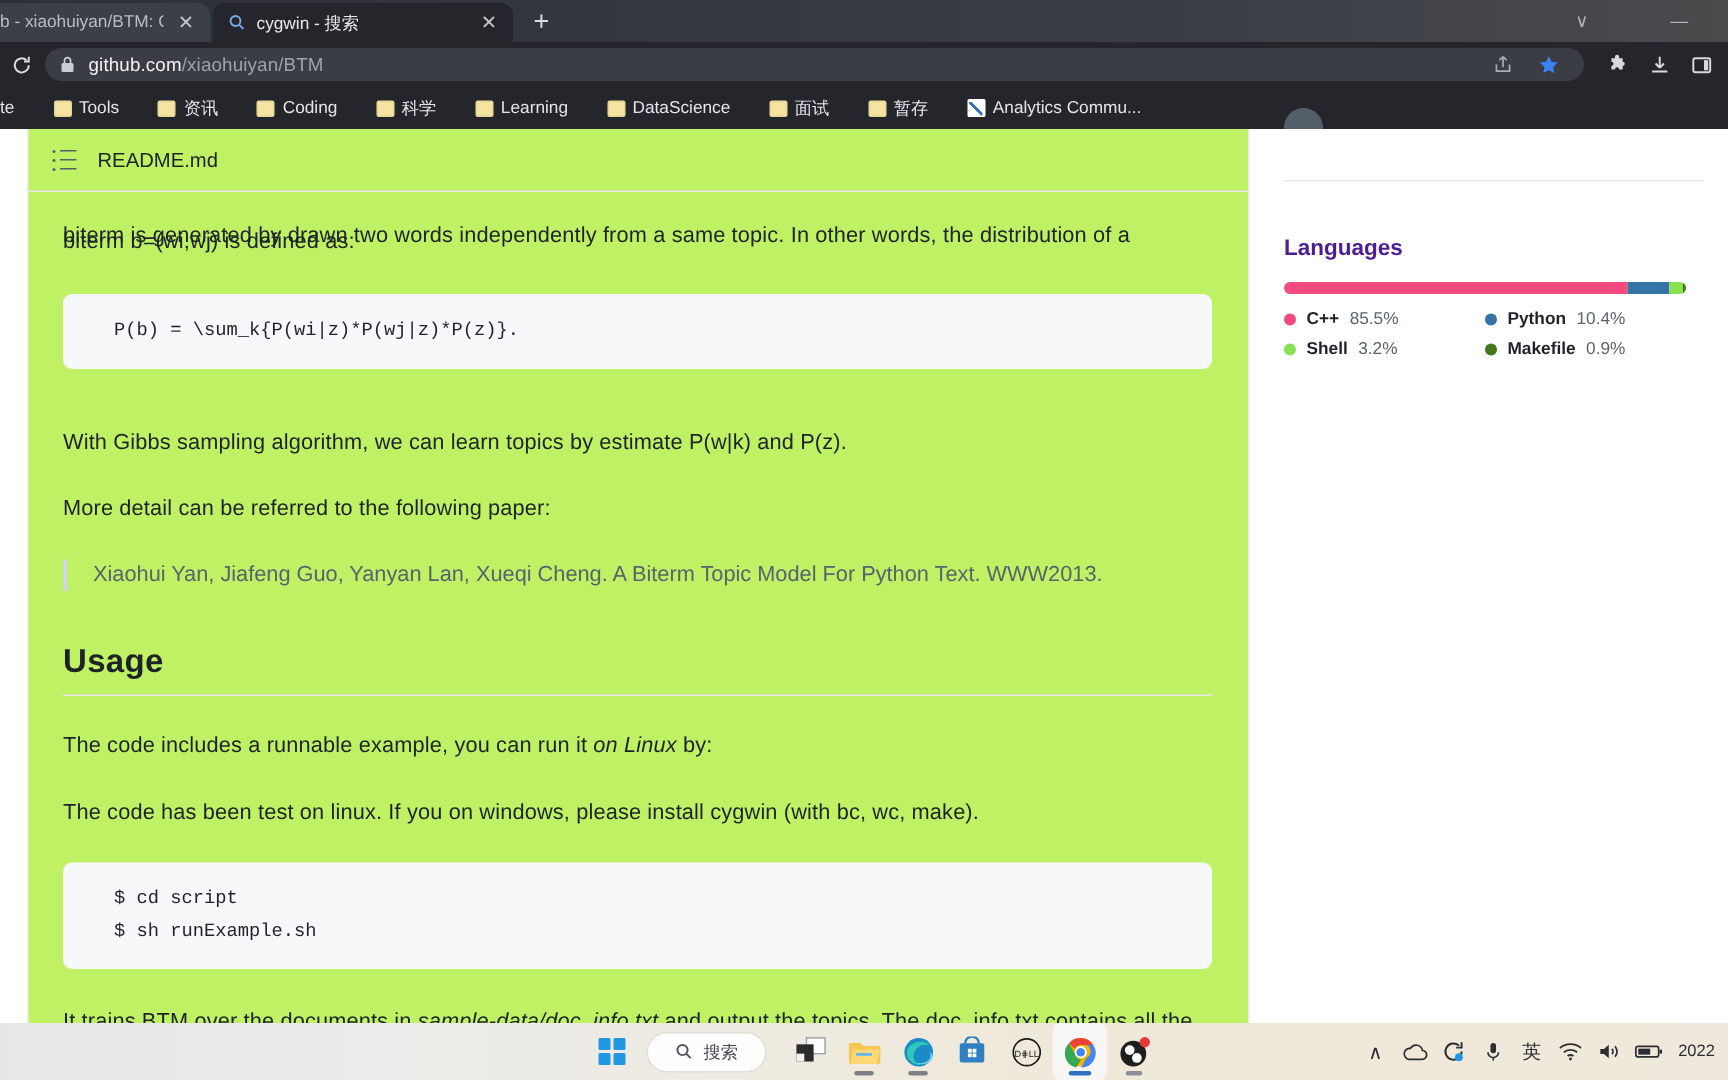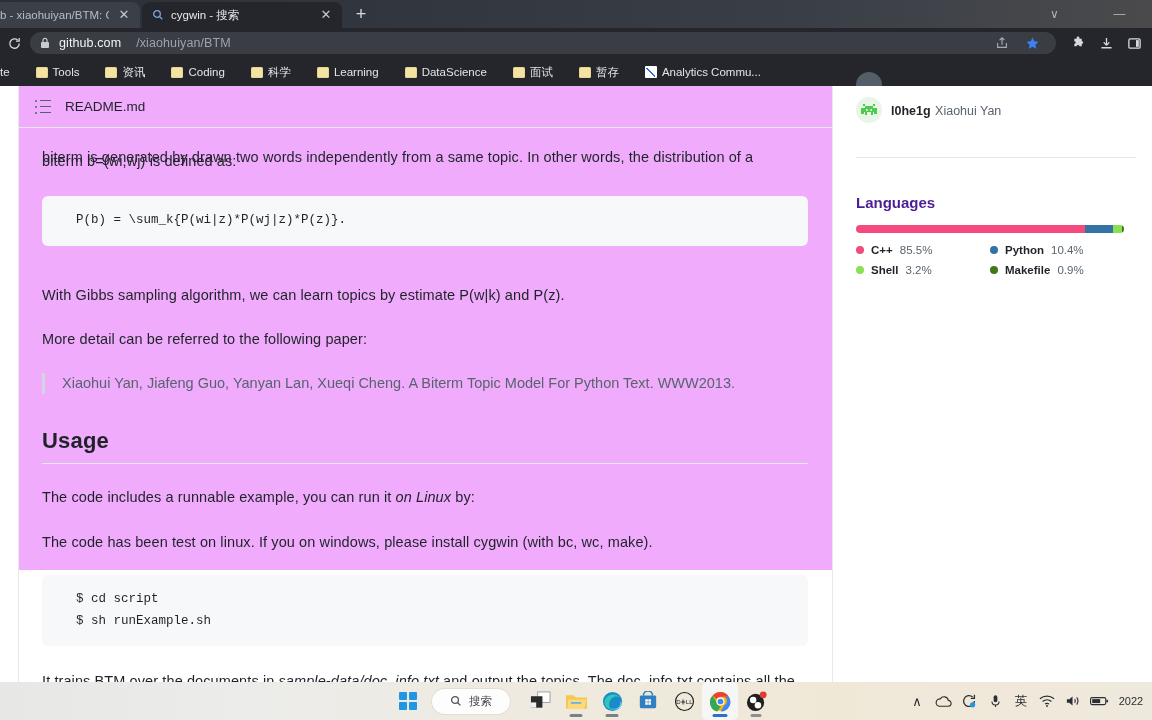--- a/index.html
+++ b/index.html
@@ -44,42 +44,42 @@
     position: absolute; left: 0; top: 28px; width: 1152px; height: 30px;
     background: #24262b; display: flex; align-items: center;
   }
   .tb-icon { width: 28px; height: 28px; display: flex; align-items: center; justify-content: center; color: #d6d9de; }
   .omnibox {
     flex: 1 1 auto; height: 22px; margin: 0 8px 0 2px; background: #3a3d43;
     border-radius: 11px; display: flex; align-items: center; padding: 0 10px; gap: 8px;
   }
   .omnibox .lock { width: 11px; height: 11px; color: #c9ccd1; display:flex; align-items:center;}
   .url { font-size: 12.5px; color: #f2f3f5; letter-spacing: .1px; }
-  .url .dim { color: #9ea3ab; margin-left: 15px; }
+  .url .dim { color: #9ea3ab; }
   .omni-right { display: flex; align-items: center; gap: 2px; margin-left: auto; }
   .tb-right { display: flex; align-items: center; padding-right: 4px; }
 
   .bookmarks {
     position: absolute; left: 0; top: 58px; width: 1152px; height: 28px;
     background: #24262b; display: flex; align-items: center; gap: 12px; overflow: hidden;
   }
   .bm { display: flex; align-items: center; gap: 5px; padding: 0 7px; height: 22px; white-space: nowrap; }
   .bm-label { font-size: 11.5px; color: #e3e5e9; }
   .bm-folder { width: 12px; height: 11px; background: #f4e3a1; border-radius: 1.5px; flex:0 0 auto;
                box-shadow: inset 0 0 0 1px rgba(0,0,0,.06); }
   .bm-chart { width: 12px; height: 12px; background: #fff; border-radius: 1px; flex:0 0 auto; position:relative; overflow:hidden;}
   .bm-chart:before{content:"";position:absolute;left:1px;bottom:1px;width:9px;height:9px;
       background: linear-gradient(45deg, transparent 45%, #2f6fce 45%, #2f6fce 60%, transparent 60%);}
 
   
   .page { position: absolute; left: 0; top: 86px; width: 1152px; height: 596px; background: #ffffff; }
   .vrule { position:absolute; top:0; width:1px; height:596px; background:#e8eaed; }
 
   .readme-card {
-    position: absolute; left: 19px; top: 0; width: 813px; height: 484px; background:#f0abfc;
+    position: absolute; left: 19px; top: 0; width: 813px; height: 596px; background:#bef264;
   }
   .readme-head {
     height: 42px; display: flex; align-items: center; gap: 14px; padding-left: 16px;
     border-bottom: 1px solid #e6e8eb;
   }
   .list-icon { width:16px; height:14px; position:relative; }
   .list-icon i { position:absolute; left:5px; width:11px; height:1.6px; background:#57606a; }
   .list-icon i:nth-child(1){ top:0; } .list-icon i:nth-child(2){ top:6px; } .list-icon i:nth-child(3){ top:12px; }
   .list-icon b { position:absolute; left:0; width:2px; height:2px; background:#57606a; border-radius:50%; }
   .list-icon b:nth-of-type(1){ top:0; } .list-icon b:nth-of-type(2){ top:6px; } .list-icon b:nth-of-type(3){ top:12px; }
@@ -331,29 +331,20 @@
 
     </div>
   </div>
 
   <div class="sidebar">
 
     <div class="avatar-cut">
       <div class="av"></div>
     </div>
 
-    <div class="contrib-row" style="margin-top:11px">
-      <span class="avatar">
-        <svg class="invader" viewBox="0 0 18 16">
-          <path fill="#4ccc4c" d="M3 2h2v2H3zM13 2h2v2h-2zM5 4h8v2H5zM1 6h16v4H1zM1 10h3v2H1zM14 10h3v2h-3zM5 10h2v3H5zM11 10h2v3h-2zM7 7h2v2H7zM9 7h2v2H9z"></path>
-          <path fill="#e9f5e9" d="M6 7h1.6v2H6zM10.4 7H12v2h-1.6z"></path>
-        </svg>
-      </span>
-      <span><span class="contrib-name">l0he1g</span> <span class="contrib-full">Xiaohui Yan</span></span>
-    </div>
 
     <div class="sb-divider"></div>
 
     <div class="sb-title">Languages</div>
 
     <div class="langbar">
       <span style="width: 85.5%; background: rgb(243, 75, 125);"></span>
       <span style="width: 10.4%; background: rgb(53, 114, 165);"></span>
       <span style="width: 3.2%; background: rgb(137, 224, 81);"></span>
       <span style="width: 0.9%; background: rgb(66, 120, 25);"></span>

